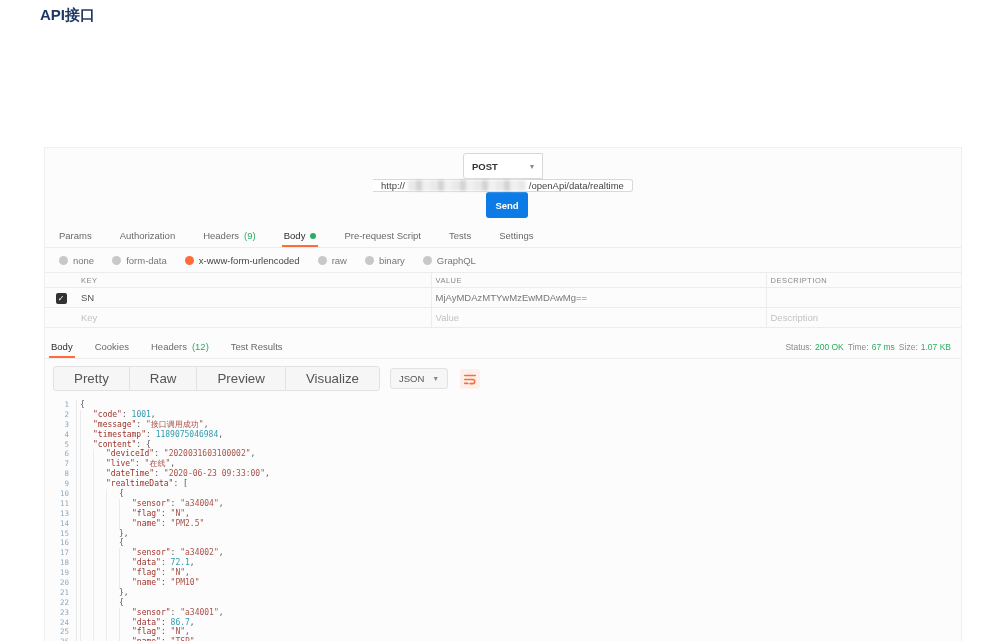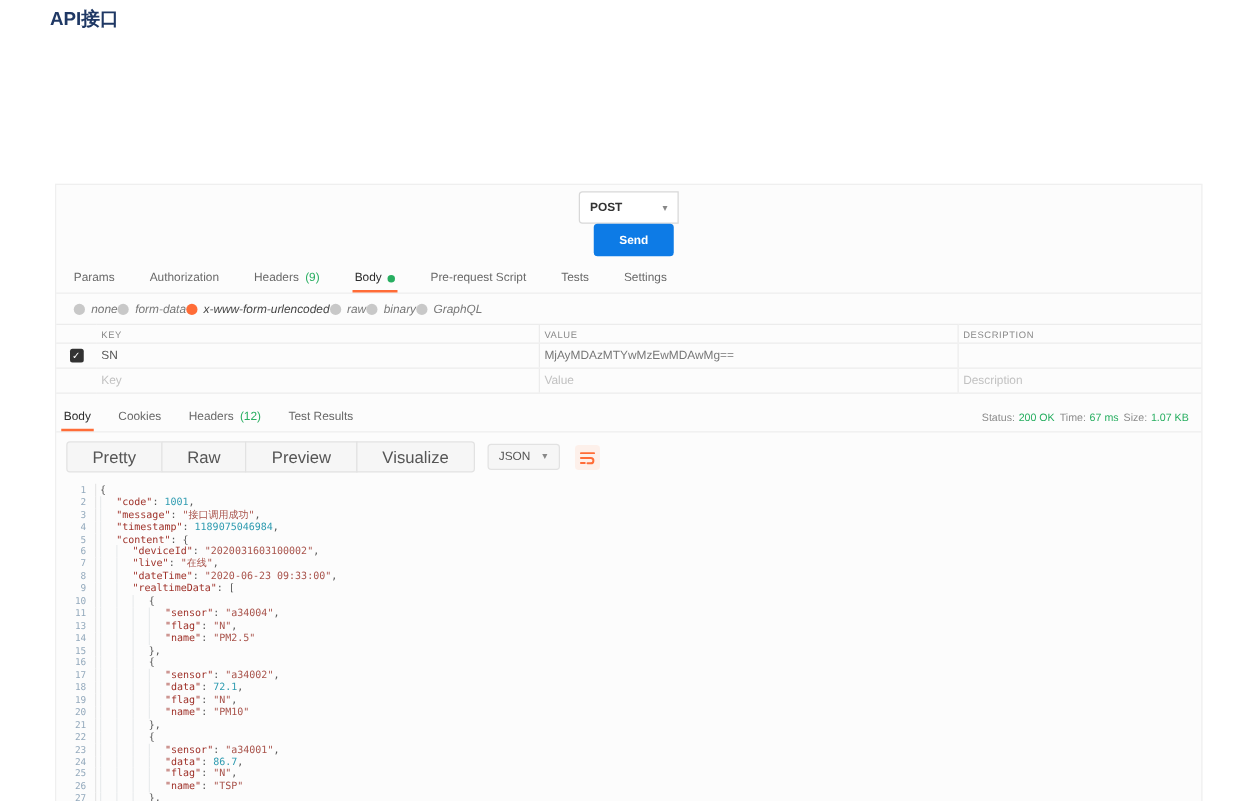--- a/index.html
+++ b/index.html
@@ -20,32 +20,32 @@
   .url-row { display:flex; align-items:center; padding:5px 8px;flex-direction:column; }
   .method-select { width:80px; height:26px; background:#fff; border:1px solid #d8d8d8;
     border-radius:3px 0 0 3px; display:flex; align-items:center; justify-content:space-between;
     padding:0 8px; color:#333; font-weight:bold; cursor:pointer; }
   .method-caret { color:#888; font-size:8px; font-weight:normal; }
   .url-input { flex:1; height:26px; background:#fff; border:1px solid #d8d8d8; border-left:none;
     border-radius:0 3px 3px 0; display:flex; align-items:center; padding:0 8px; color:#444; }
   .censor { display:inline-block; width:118px; height:11px; border-radius:2px; margin:0 3px;
     background:repeating-linear-gradient(90deg,#e9e9e9 0 8px,#d3d3d3 8px 14px,#f0f0f0 14px 22px);
     filter:blur(1.5px); }
-  .send-btn { width:64px; height:26px; margin-left:8px; background:#0d7be6; border:none;
+  .send-btn { width:42px; height:26px; margin-left:8px; background:#0d7be6; border:none;
     border-radius:3px; color:#fff; font-size:9.5px; font-weight:bold; cursor:pointer; }
 
   
   .req-tabs { display:flex; gap:24px; padding:0 12px; border-bottom:1px solid #ededed; }
   .tab { padding:7px 2px 6px 2px; color:#696969; cursor:pointer; display:flex; align-items:center; gap:5px; }
   .tab.active { color:#2d2d2d; border-bottom:2px solid #ff6c37; padding-bottom:4px; }
   .tab .cnt { color:#27ae60; }
   .tab .dot { width:6px; height:6px; border-radius:50%; background:#27ae60; display:inline-block; }
 
   
-  .modes { display:flex; align-items:center; padding:7px 14px 6px 14px;font-style:italic; }
+  .modes { display:flex; gap:18px; align-items:center; padding:7px 14px 6px 14px; }
   .mode { display:flex; align-items:center; gap:5px; color:#777; cursor:pointer; }
   .mode .rb { width:9px; height:9px; border-radius:50%; background:#c8c8c8; }
   .mode.sel { color:#444; }
   .mode.sel .rb { background:#ff6c37; }
 
   
   .kv { width:100%; border-collapse:collapse; table-layout:fixed; }
   .kv td, .kv th { border:1px solid #ececec; border-left:none; border-right:none; height:20px;
     padding:0 4px; font-weight:normal; text-align:left; overflow:hidden; white-space:nowrap; }
   .kv .c-cb { width:32px; text-align:center; }
@@ -93,20 +93,25 @@
 <div class="doc">
   <div class="doc-title">API接口</div>
 </div>
 
 <div class="pm">
 
   <div class="url-row">
     <div class="method-select">
       <span>POST</span>
       <span class="method-caret">▾</span>
+    </div>
+    <div class="url-input">
+      <span>http://</span>
+      <span class="censor"></span>
+      <span>/openApi/data/realtime</span>
     </div>
     <button class="send-btn">Send</button>
   </div>
 
   <div class="req-tabs" id="req-tabs">
       <div class="tab">
         <span>Params</span>
       </div>
       <div class="tab">
         <span>Authorization</span>

